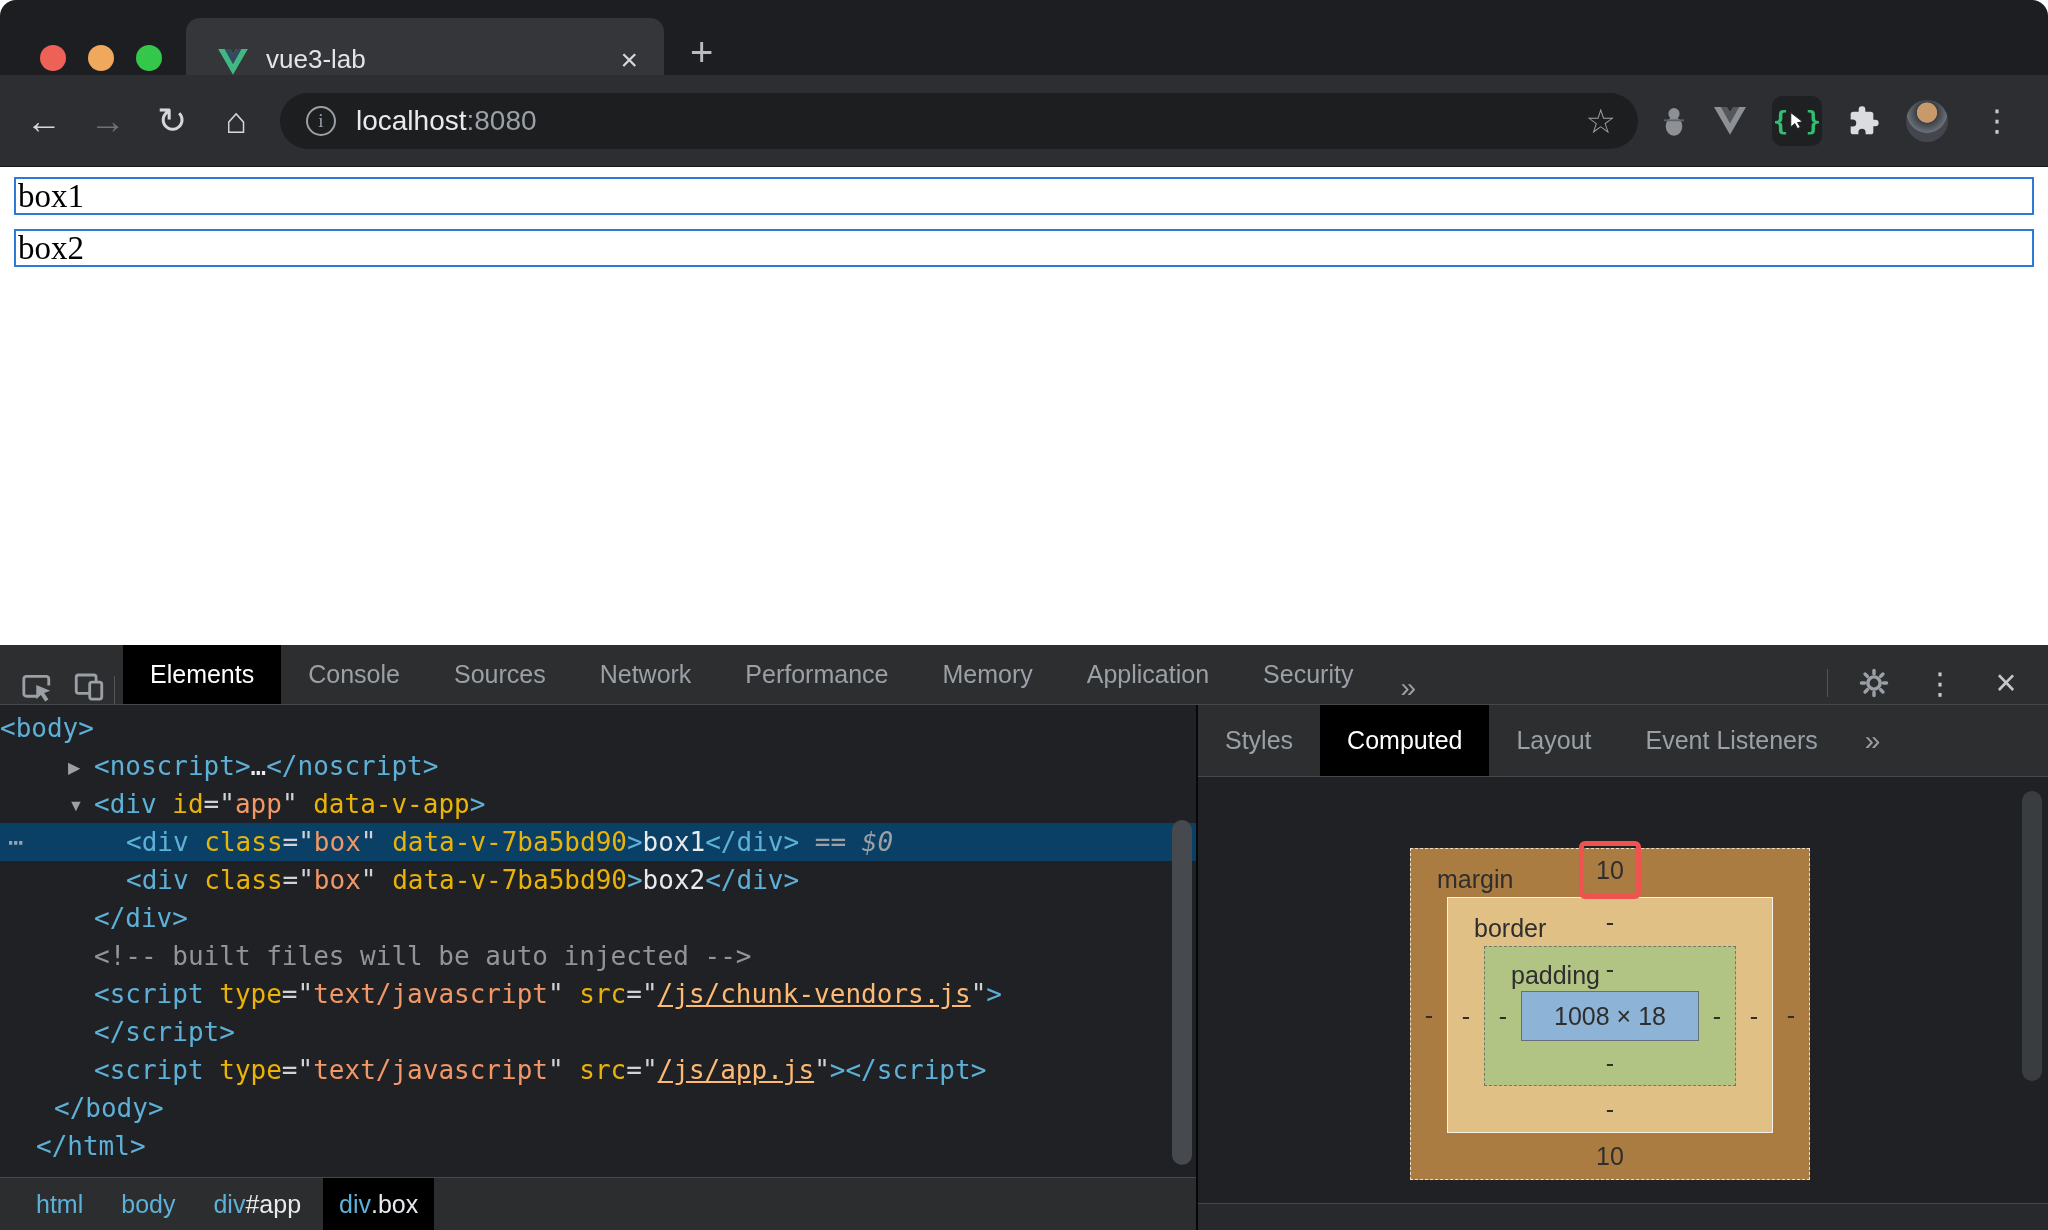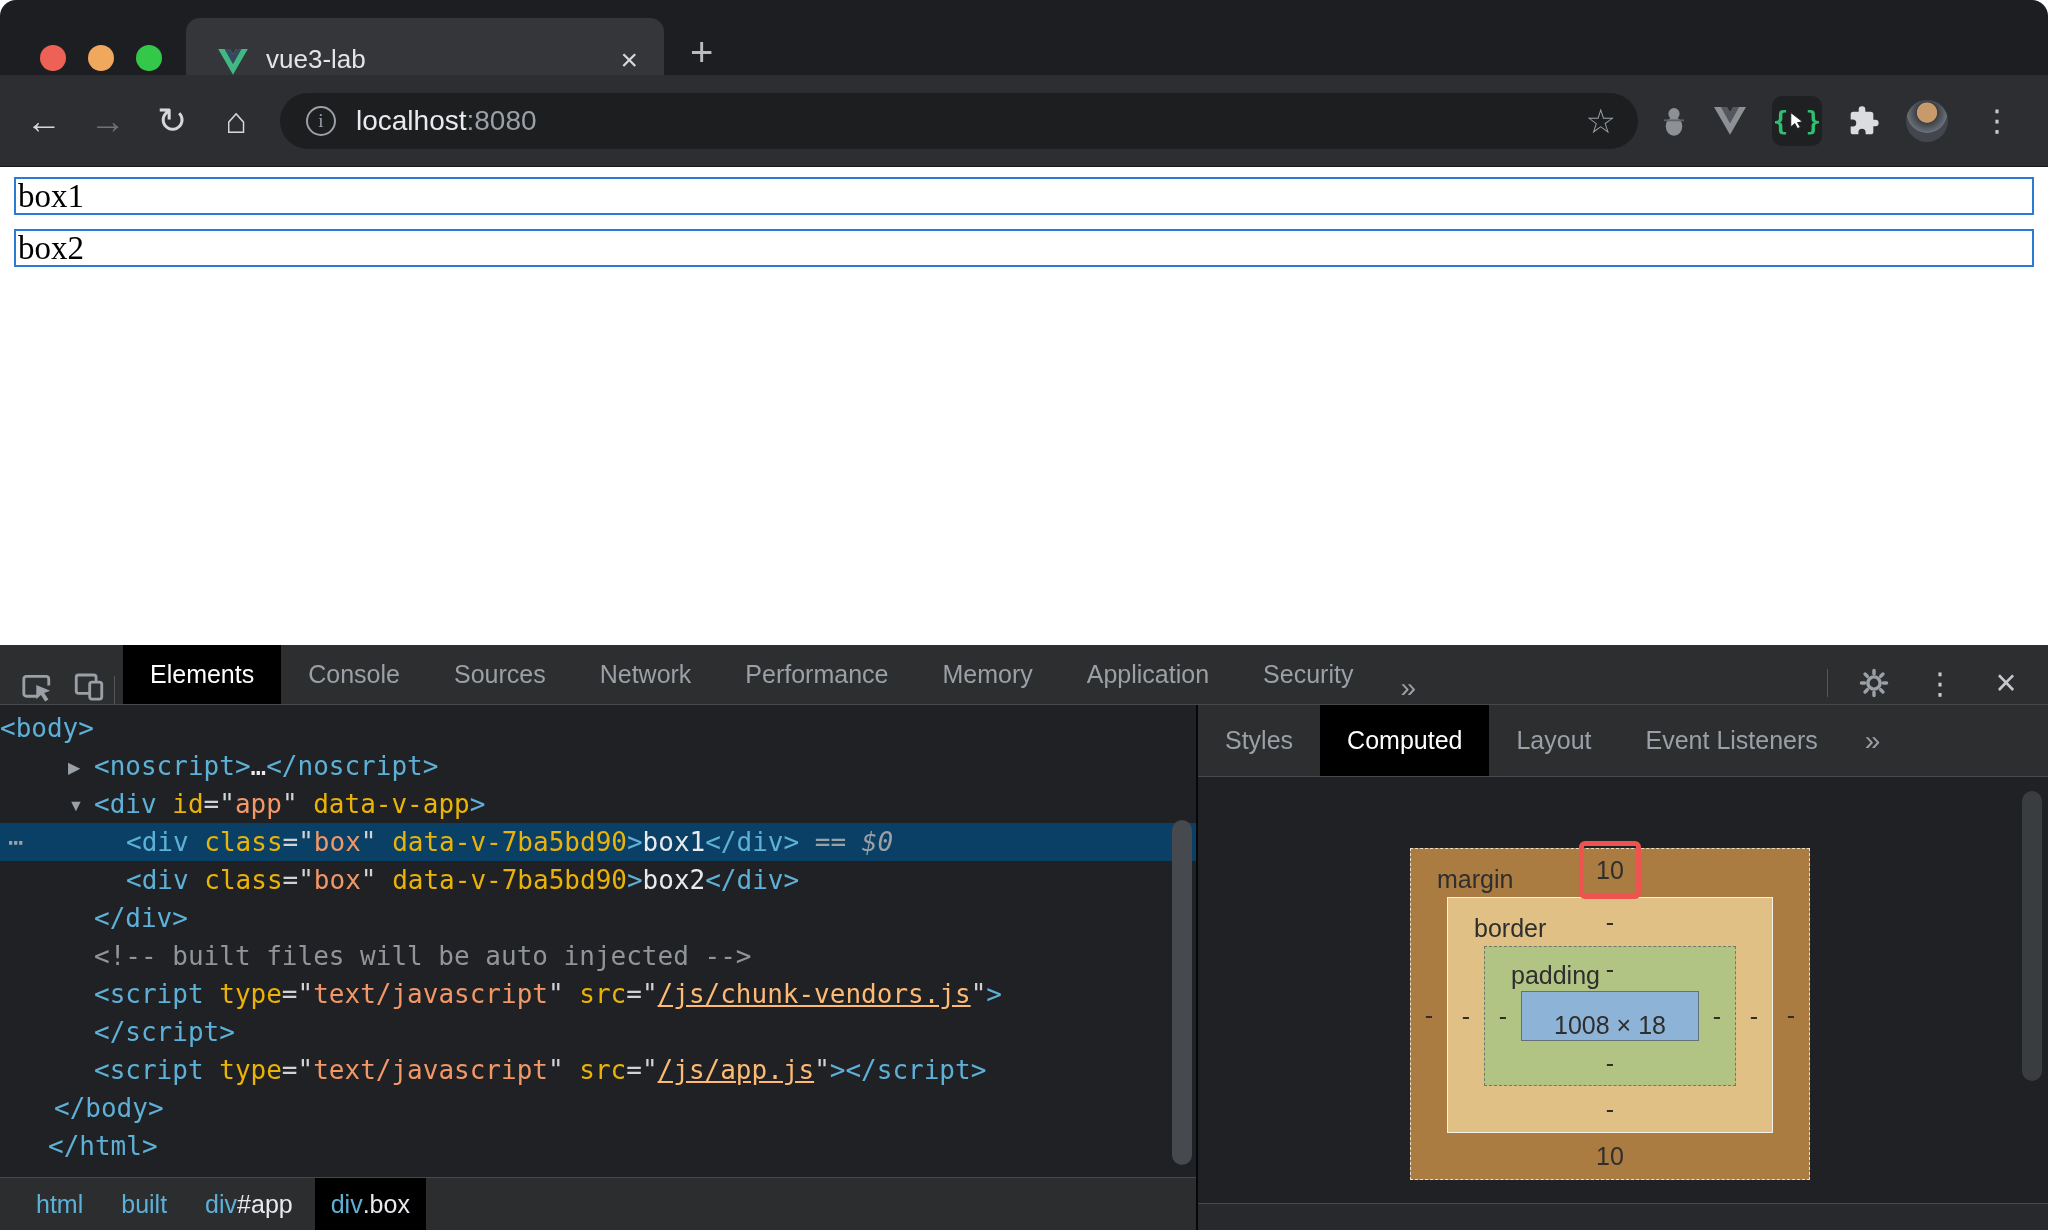--- a/index.html
+++ b/index.html
@@ -101,21 +101,21 @@
   .bm-toprow { height:48px; position:relative; display:flex; align-items:center; justify-content:center; flex:none; }
   .bm-toprow .bm-label { position:absolute; left:26px; top:50%; transform:translateY(-50%);margin-top:6px; }
   .bm-botrow { height:46px; display:flex; align-items:center; justify-content:center; flex:none; }
   .bm-mid { flex:1; display:flex; min-height:0; }
   .bm-side { width:36px; display:flex; align-items:center; justify-content:center; flex:none; }
   .bm-border { flex:1; background:#e0c084; border:1px solid #f6f1e7; display:flex; flex-direction:column; }
   .bm-padding { flex:1; background:#b1c483; border:1px dashed #75756a; display:flex; flex-direction:column; }
   .bm-padding .bm-toprow, .bm-padding .bm-botrow { height:44px; }
   .bm-content-row { flex:1; display:flex; align-items:center; }
   .bm-content { flex:1; height:50px; background:#8db3d7; border:1px solid #64707c;
-                display:flex; align-items:flex-end; justify-content:center; }
+                display:flex; align-items:center; justify-content:center; }
   .hl-red { display:inline-flex; align-items:center; justify-content:center; min-width:62px; height:58px;
             border:5px solid #ef5350; border-radius:6px; margin-top:-6px; padding:0 10px; }
 </style>
 </head>
 <body>
 
 <div class="window">
 
   <div class="tabstrip">
     <div class="traffic">
@@ -234,27 +234,27 @@
               <div class="dom-row" style="padding-left: 94px;"><span class="dom-arrow">▶</span><span class="c-tag">&lt;noscript&gt;</span><span class="c-text">…</span><span class="c-tag">&lt;/noscript&gt;</span></div>
               <div class="dom-row" style="padding-left: 94px;"><span class="dom-arrow">▼</span><span class="c-tag">&lt;div</span><span class="c-attr"> id</span><span class="c-punct">="</span><span class="c-val">app</span><span class="c-punct">"</span><span class="c-attr"> data-v-app</span><span class="c-tag">&gt;</span></div>
               <div class="dom-row sel" style="padding-left: 126px;"><span class="row-dots">⋯</span><span class="c-tag">&lt;div</span><span class="c-attr"> class</span><span class="c-punct">="</span><span class="c-val">box</span><span class="c-punct">"</span><span class="c-attr"> data-v-7ba5bd90</span><span class="c-tag">&gt;</span><span class="c-text">box1</span><span class="c-tag">&lt;/div&gt;</span><span class="c-meta"> == $0</span></div>
               <div class="dom-row" style="padding-left: 126px;"><span class="c-tag">&lt;div</span><span class="c-attr"> class</span><span class="c-punct">="</span><span class="c-val">box</span><span class="c-punct">"</span><span class="c-attr"> data-v-7ba5bd90</span><span class="c-tag">&gt;</span><span class="c-text">box2</span><span class="c-tag">&lt;/div&gt;</span></div>
               <div class="dom-row" style="padding-left: 94px;"><span class="c-tag">&lt;/div&gt;</span></div>
               <div class="dom-row" style="padding-left: 94px;"><span class="c-com">&lt;!-- built files will be auto injected --&gt;</span></div>
               <div class="dom-row" style="padding-left: 94px;"><span class="c-tag">&lt;script</span><span class="c-attr"> type</span><span class="c-punct">="</span><span class="c-val">text/javascript</span><span class="c-punct">"</span><span class="c-attr"> src</span><span class="c-punct">="</span><span class="c-link">/js/chunk-vendors.js</span><span class="c-punct">"</span><span class="c-tag">&gt;</span></div>
               <div class="dom-row" style="padding-left: 94px;"><span class="c-tag">&lt;/script&gt;</span></div>
               <div class="dom-row" style="padding-left: 94px;"><span class="c-tag">&lt;script</span><span class="c-attr"> type</span><span class="c-punct">="</span><span class="c-val">text/javascript</span><span class="c-punct">"</span><span class="c-attr"> src</span><span class="c-punct">="</span><span class="c-link">/js/app.js</span><span class="c-punct">"</span><span class="c-tag">&gt;&lt;/script&gt;</span></div>
               <div class="dom-row" style="padding-left: 54px;"><span class="c-tag">&lt;/body&gt;</span></div>
-              <div class="dom-row" style="padding-left: 48px;"><span class="c-tag">&lt;/html&gt;</span></div>
+              <div class="dom-row" style="padding-left: 36px;"><span class="c-tag">&lt;/html&gt;</span></div>
             </div>
           <div class="dom-scrollbar"></div>
         </div>
         <div class="crumbs">
             <span class="crumb"><span class="c-tag">html</span></span>
-            <span class="crumb"><span class="c-tag">built</span></span>
+            <span class="crumb"><span class="c-tag">body</span></span>
             <span class="crumb"><span class="c-tag">div</span><span class="c-text">#app</span></span>
             <span class="crumb active"><span class="c-tag">div</span><span class="c-text">.box</span></span>
           </div>
       </div>
 
       <div class="dt-rightcol">
         <div class="sb-tabs">
           <div class="tabs-row">
               <span class="tab-item">Styles</span>
               <span class="tab-item active">Computed</span>

